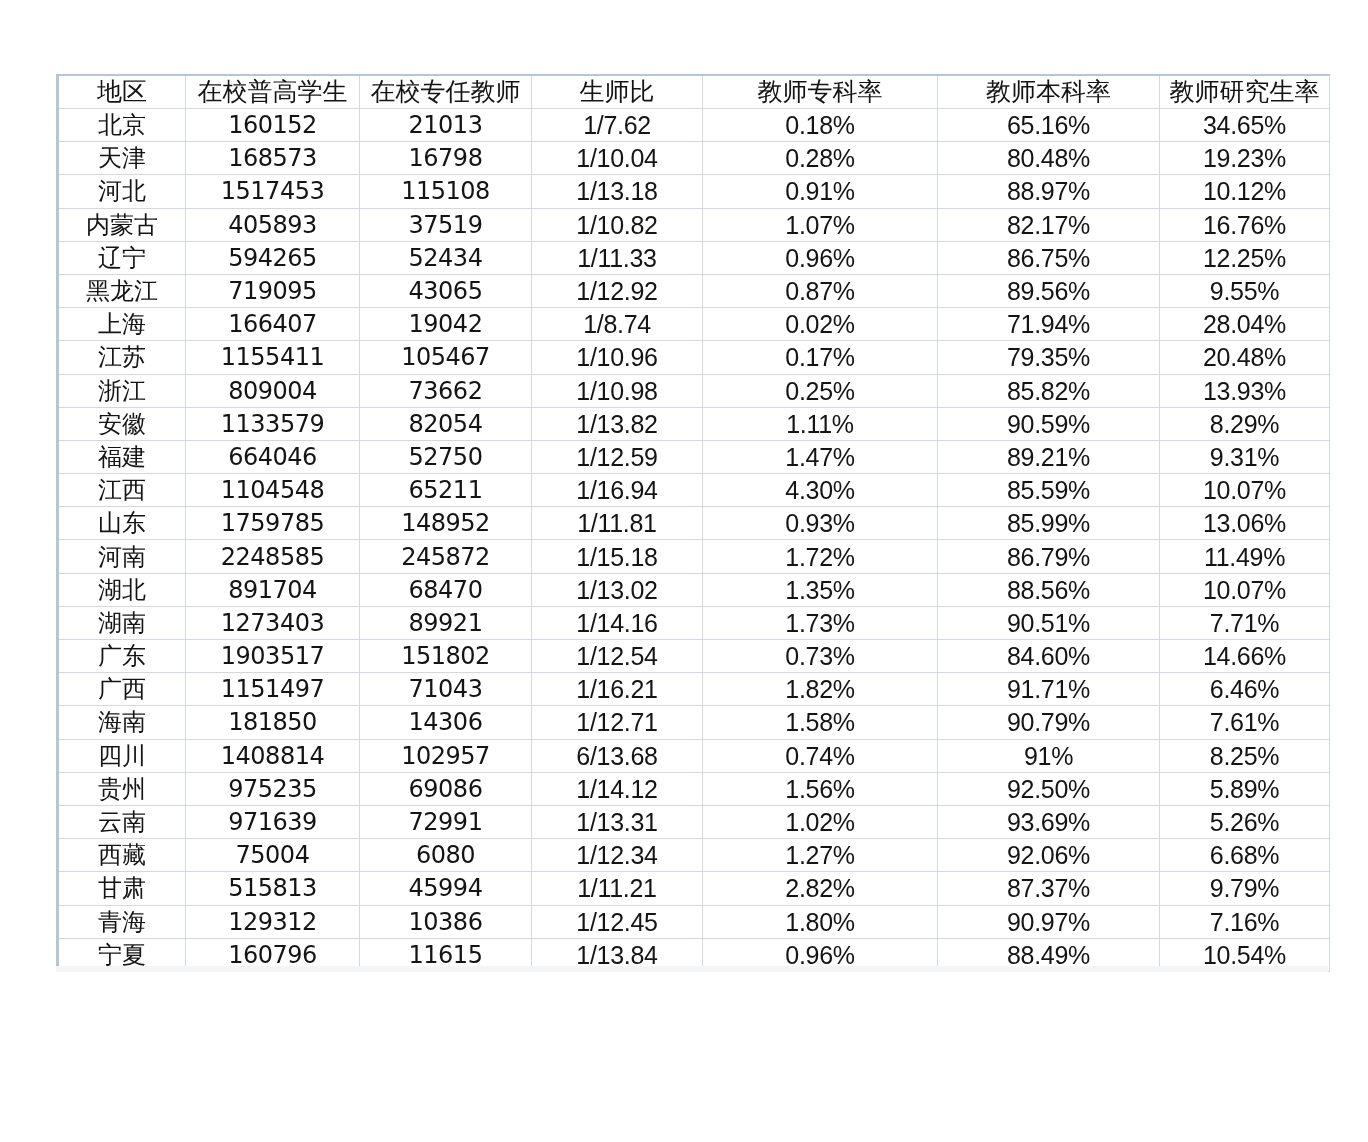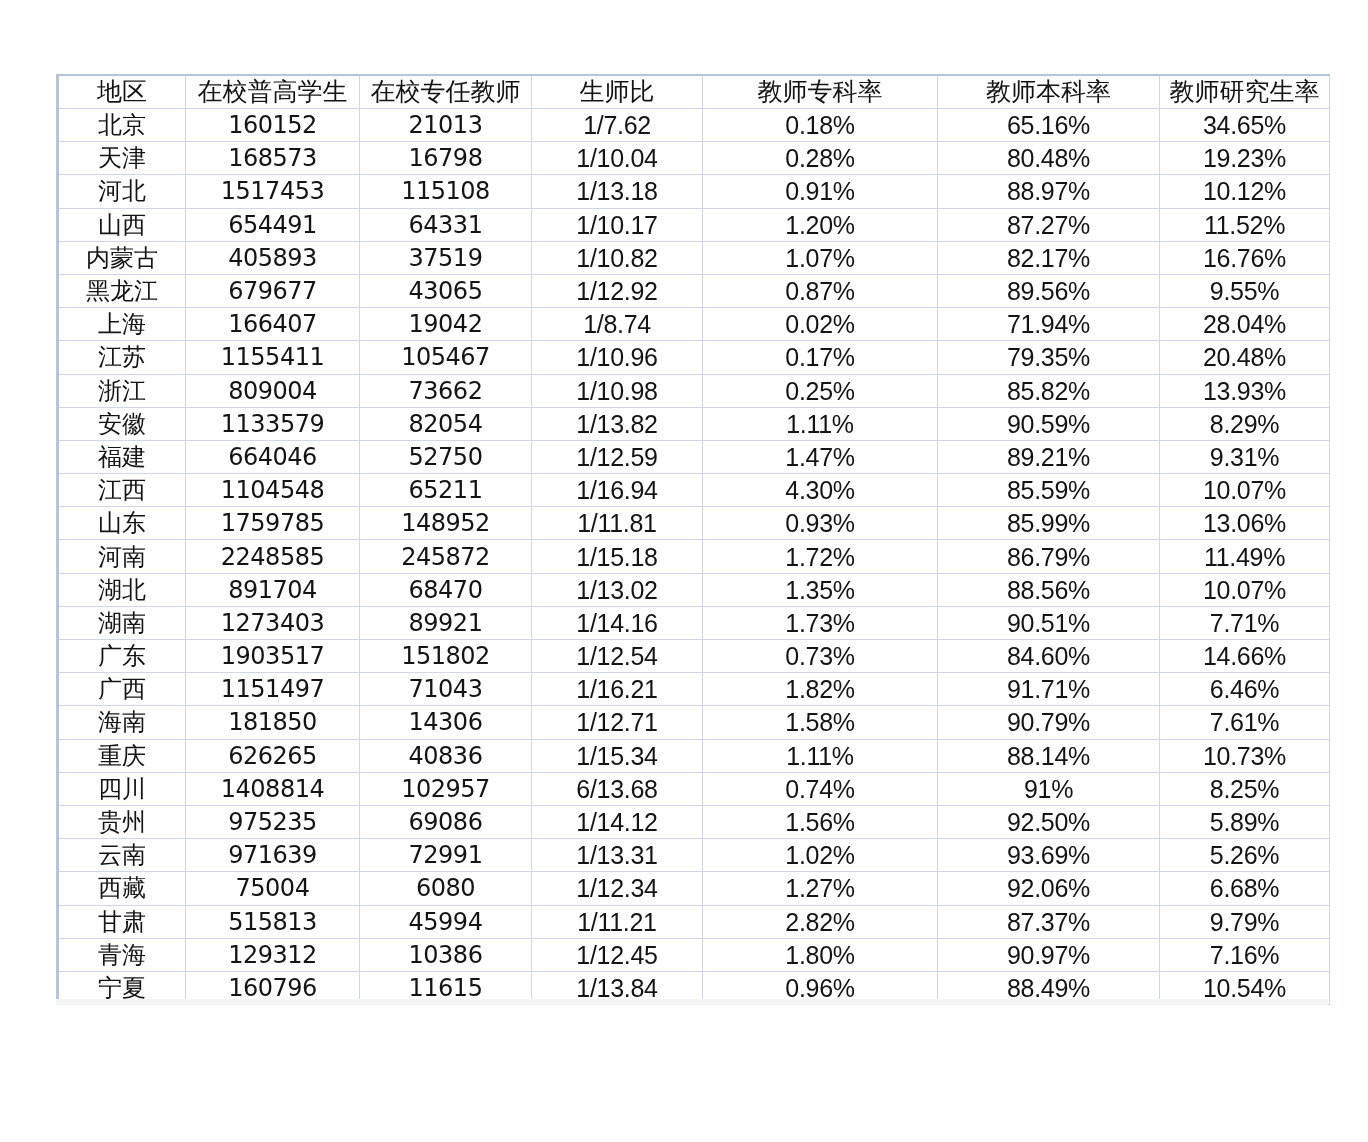--- a/index.html
+++ b/index.html
@@ -120,40 +120,40 @@
         <tr>
           <td class="region">河北</td>
           <td class="num">1517453</td>
           <td class="num">115108</td>
           <td class="pct">1/13.18</td>
           <td class="pct">0.91%</td>
           <td class="pct">88.97%</td>
           <td class="pct">10.12%</td>
         </tr>
         <tr>
-          <td class="region">山西</td>
-          <td class="num">654491</td>
-          <td class="num">64331</td>
-          <td class="pct">1/10.17</td>
-          <td class="pct">1.20%</td>
-          <td class="pct">87.27%</td>
-          <td class="pct">11.52%</td>
-        </tr>
-        <tr>
           <td class="region">内蒙古</td>
           <td class="num">405893</td>
           <td class="num">37519</td>
           <td class="pct">1/10.82</td>
           <td class="pct">1.07%</td>
           <td class="pct">82.17%</td>
           <td class="pct">16.76%</td>
         </tr>
         <tr>
+          <td class="region">辽宁</td>
+          <td class="num">594265</td>
+          <td class="num">52434</td>
+          <td class="pct">1/11.33</td>
+          <td class="pct">0.96%</td>
+          <td class="pct">86.75%</td>
+          <td class="pct">12.25%</td>
+        </tr>
+        <tr>
           <td class="region">黑龙江</td>
-          <td class="num">679677</td>
+          <td class="num">719095</td>
           <td class="num">43065</td>
           <td class="pct">1/12.92</td>
           <td class="pct">0.87%</td>
           <td class="pct">89.56%</td>
           <td class="pct">9.55%</td>
         </tr>
         <tr>
           <td class="region">上海</td>
           <td class="num">166407</td>
           <td class="num">19042</td>
@@ -264,29 +264,20 @@
         <tr>
           <td class="region">海南</td>
           <td class="num">181850</td>
           <td class="num">14306</td>
           <td class="pct">1/12.71</td>
           <td class="pct">1.58%</td>
           <td class="pct">90.79%</td>
           <td class="pct">7.61%</td>
         </tr>
         <tr>
-          <td class="region">重庆</td>
-          <td class="num">626265</td>
-          <td class="num">40836</td>
-          <td class="pct">1/15.34</td>
-          <td class="pct">1.11%</td>
-          <td class="pct">88.14%</td>
-          <td class="pct">10.73%</td>
-        </tr>
-        <tr>
           <td class="region">四川</td>
           <td class="num">1408814</td>
           <td class="num">102957</td>
           <td class="pct">6/13.68</td>
           <td class="pct">0.74%</td>
           <td class="pct">91%</td>
           <td class="pct">8.25%</td>
         </tr>
         <tr>
           <td class="region">贵州</td>

